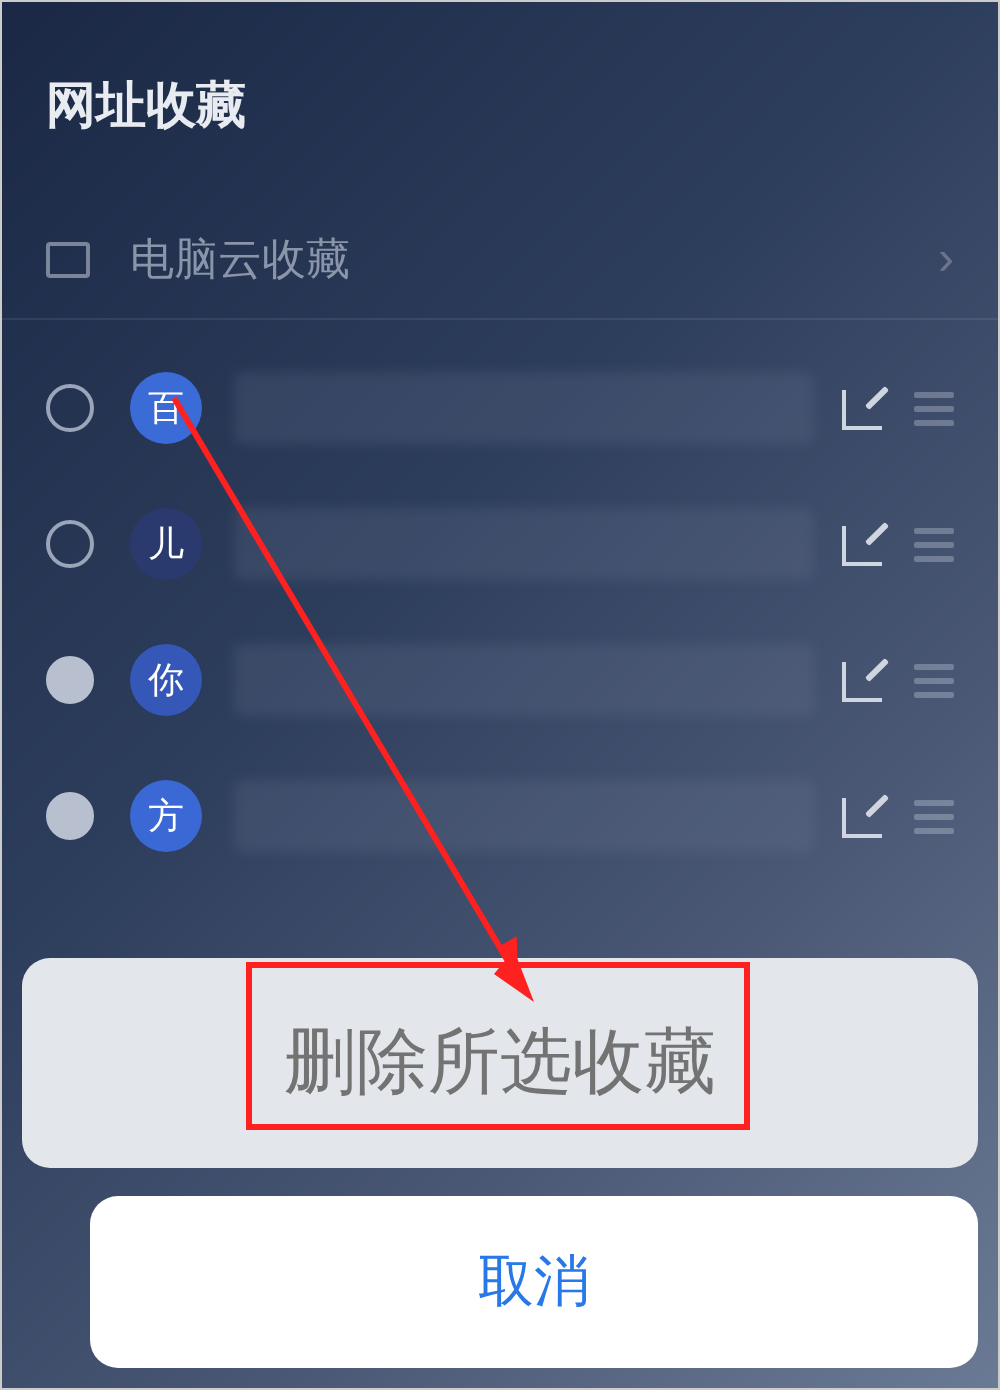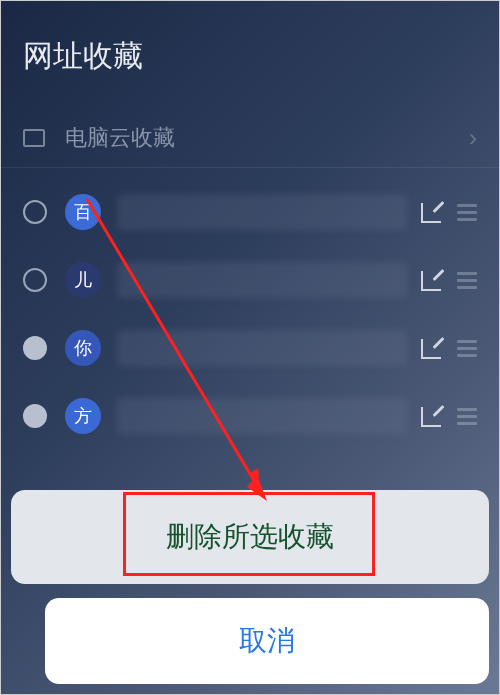--- a/index.html
+++ b/index.html
@@ -10,22 +10,22 @@
       font-family: -apple-system, "Helvetica Neue", Arial, sans-serif;
       position: relative;
       overflow: hidden;
       border: 1px solid #ccc;
     }
     .header {
       padding: 35px 22px 26px;
     }
     .title {
       color: #e8ecf0;
-      font-size: 30px;
-      font-weight: 400;
+      font-size: 25px;
+      font-weight: 700;
     }
     .cloud-row {
       display: flex;
       align-items: center;
       padding: 20px 22px 14px;
       border-bottom: 1px solid rgba(255,255,255,0.08);
     }
     .monitor-icon {
       width: 22px;
       height: 18px;
@@ -137,22 +137,22 @@
     }
     .delete-btn {
       background: #e3e6ea;
       border-radius: 14px;
       padding: 28px;
       text-align: center;
       margin-bottom: 14px;
       position: relative;
     }
     .delete-text {
-      color: #14532d;
-      font-size: 28px;
+      color: #737373;
+      font-size: 36px;
       font-weight: 400;
       text-align: center;
     }
     .red-box {
       position: absolute;
       border: 3px solid #ff2020;
       top: 2px;
       left: 112px;
       width: 252px;
       height: 84px;

